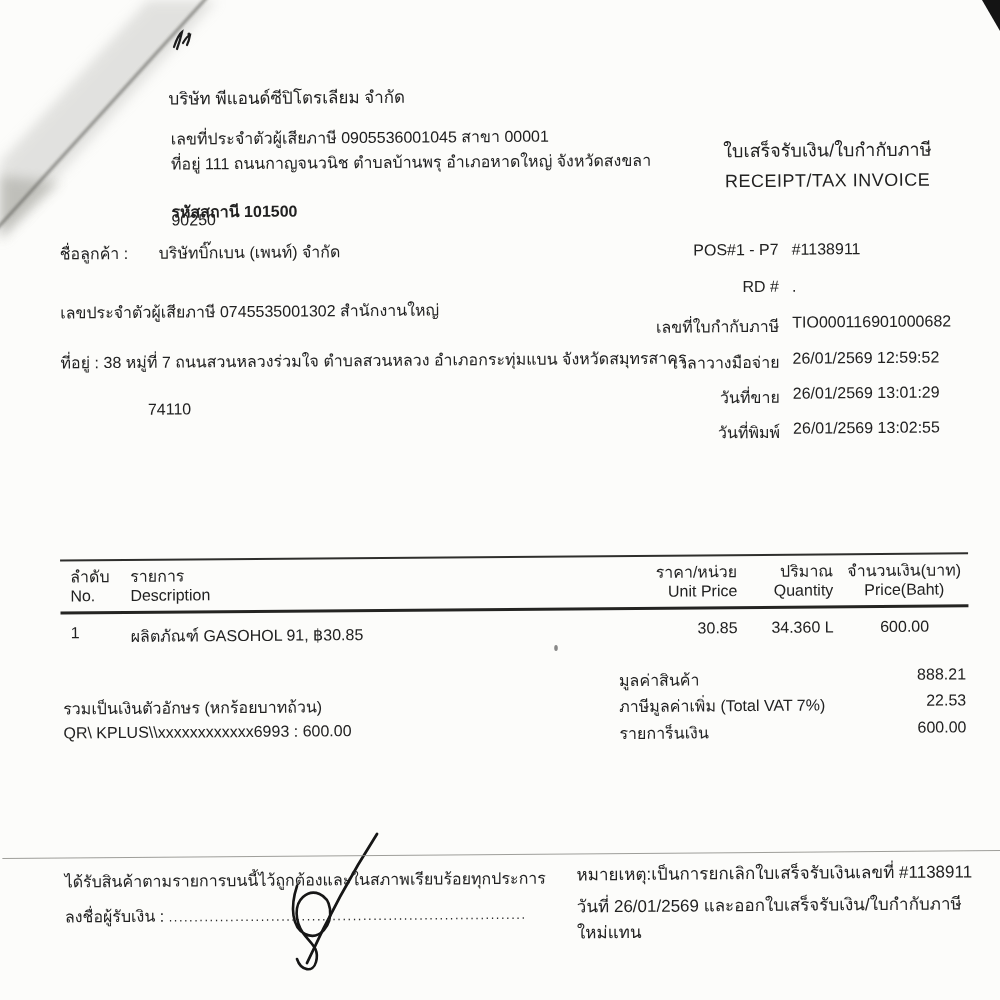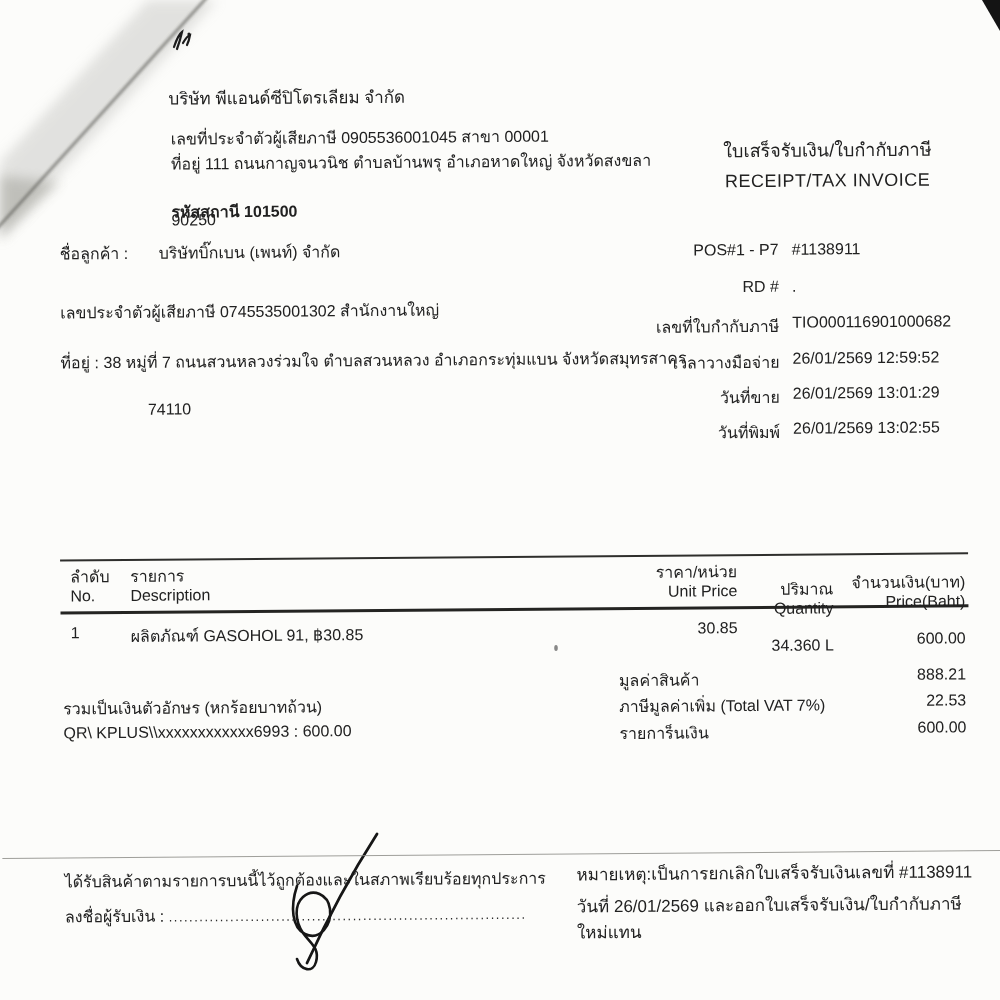--- a/index.html
+++ b/index.html
@@ -45,22 +45,22 @@
   .meta-row.r3 { top:352px; }
   .meta-row.r4 { top:387px; }
   .meta-row.r5 { top:422px; }
 
   
   .rule-top { left:60px; top:556px; width:908px; height:2px; background:#2e2e2c; }
   .rule-mid { left:60px; top:608px; width:908px; height:3px; background:#242422; }
   .col-no     { left:70px;  width:58px;  text-align:left; }
   .col-desc   { left:130px; width:460px; text-align:left; }
   .col-unit   { left:607px; width:130px; text-align:right; }
-  .col-qty    { left:741px; width:92px;  text-align:right;margin-top:18px; }
-  .col-amount { left:843px; width:122px; text-align:right;margin-top:12px; }
+  .col-qty    { left:741px; width:92px;  text-align:right; }
+  .col-amount { left:843px; width:122px; text-align:center; }
   .hdr-th { top:561px; }
   .hdr-en { top:584px; }
   .item-row { top:621px; }
 
   
   .words-line { left:62px; top:693px; }
   .payment-line { left:62px; top:721px; }
   .totals { left:618px; top:0; width:347px; }
   .totals-row { position:absolute; left:0; width:100%; display:flex; justify-content:space-between; }
   .totals-row.t0 { top:669px; }

